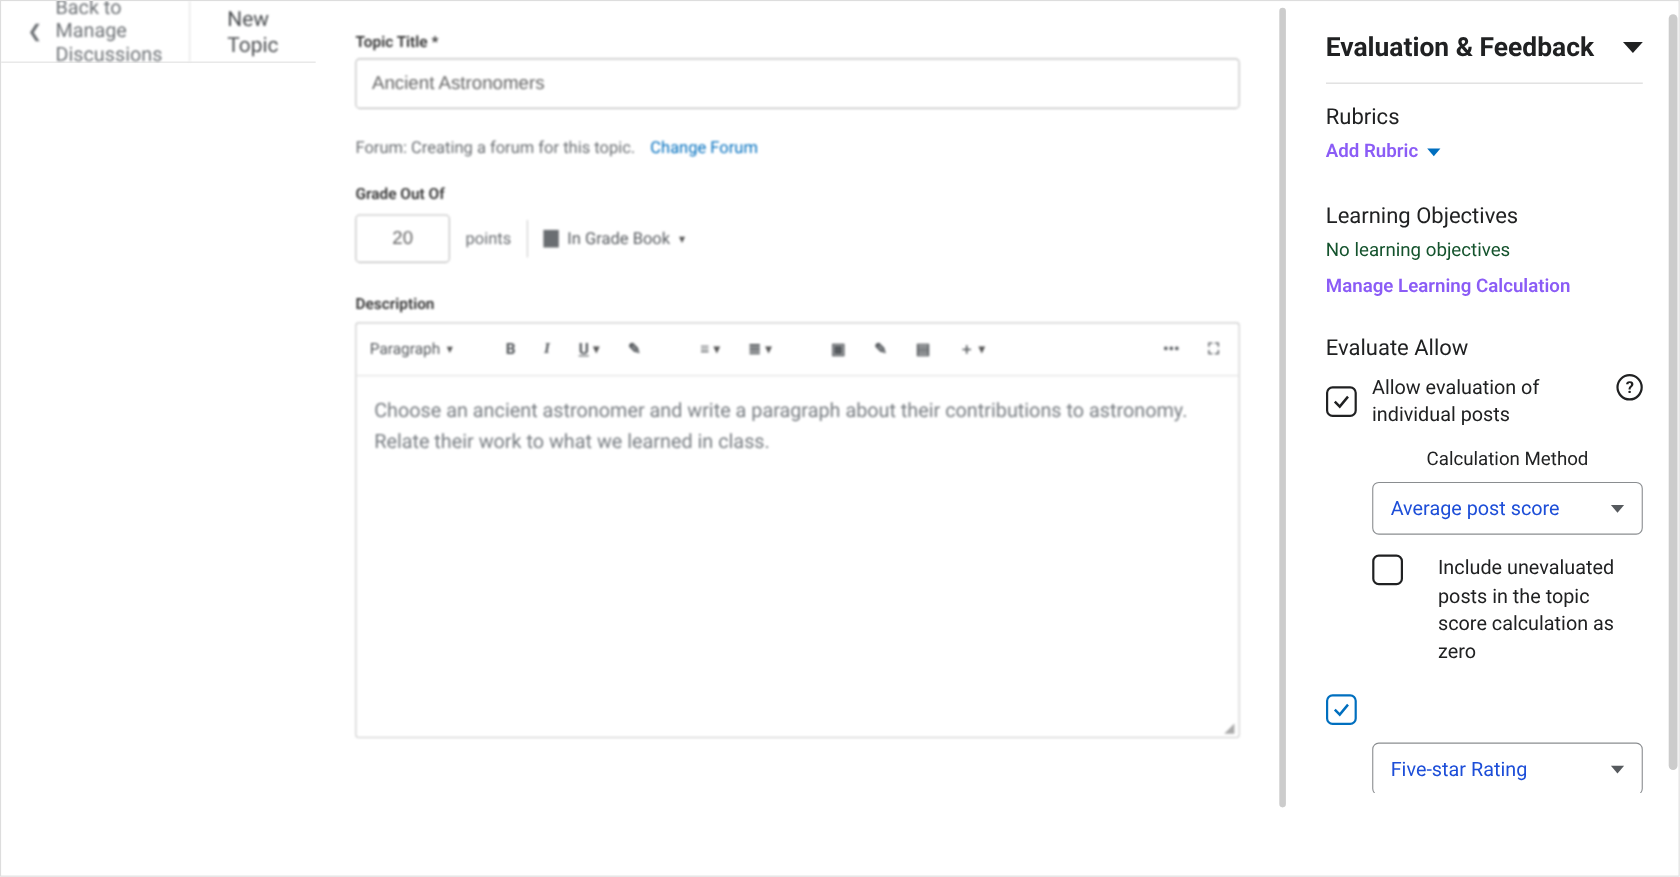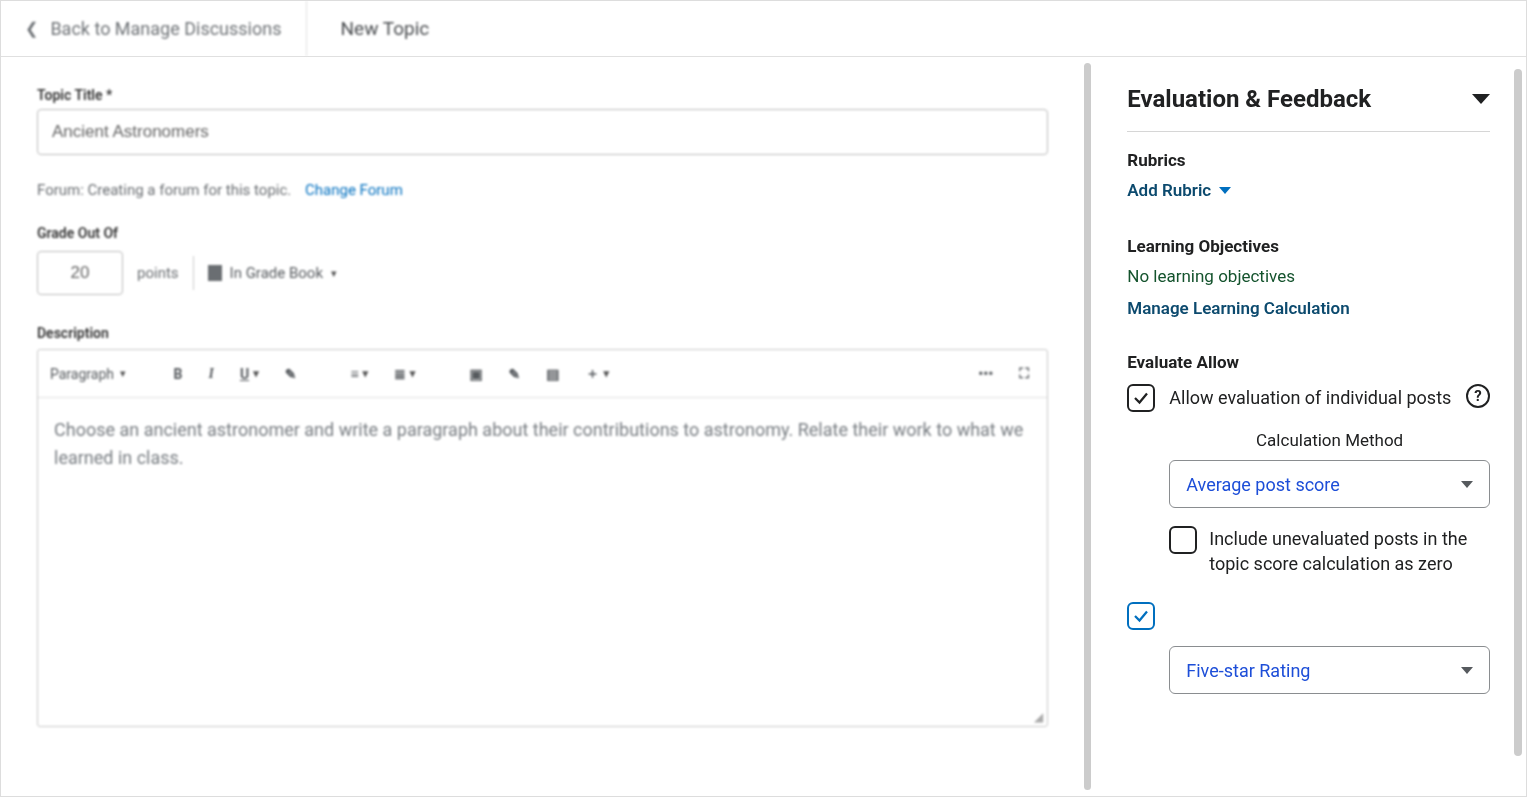--- a/index.html
+++ b/index.html
@@ -10,21 +10,20 @@
     background: #fff;
     width: 1527px;
     height: 797px;
     overflow: hidden;
     border: 1px solid #ddd;
   }
   .outer {
     width: 100%;
     height: 100%;
     display: flex;
-    flex-direction: column;
   }
   
   .topbar {
     height: 56px;
     border-bottom: 1px solid #e0e0e0;
     display: flex;
     align-items: center;
   }
   .back-link {
     display: flex;
@@ -150,35 +149,35 @@
     border-bottom: 1px solid #d6d6d6;
     margin-bottom: 18px;
   }
   .panel-title { font-size: 24px; font-weight: 700; }
   .caret-down {
     width: 0; height: 0;
     border-left: 9px solid transparent;
     border-right: 9px solid transparent;
     border-top: 10px solid #202122;
   }
-  .section-label { font-size: 17px; font-weight: 700; margin-top: 6px; margin-bottom: 10px; }
+  .section-label { font-size: 20px; font-weight: 400; margin-top: 6px; margin-bottom: 10px; }
   .section-label.tight { margin-top: 36px; }
   .link-blue {
-    color: #0c4a6e; font-size: 17px; font-weight: 600;
+    color: #8b5cf6; font-size: 17px; font-weight: 600;
     display: inline-flex; align-items: center; gap: 8px;
   }
   .link-blue .chev-blue {
     width: 0; height: 0;
     border-left: 6px solid transparent;
     border-right: 6px solid transparent;
     border-top: 7px solid #006fbf;
   }
   .muted-text { color: #14532d; font-size: 17px; margin-top: 4px; }
   .check-row {
-    display: flex; align-items: flex-start; gap: 12px; margin-top: 12px;
+    display: flex; align-items: flex-start; gap: 32px; margin-top: 12px;
   }
   .check-row.help { justify-content: space-between; }
   .check-row .left-group { display: flex; align-items: center; gap: 14px; }
   .checkbox {
     width: 28px; height: 28px;
     border: 2px solid #202122; border-radius: 6px;
     display: flex; align-items: center; justify-content: center;
     flex-shrink: 0;
     background: #fff;
   }

